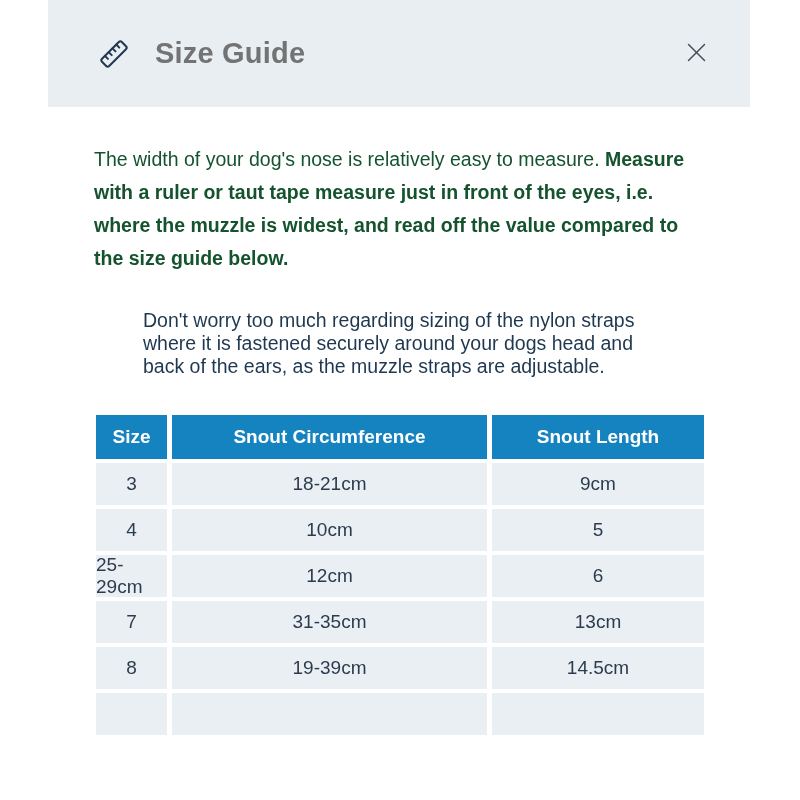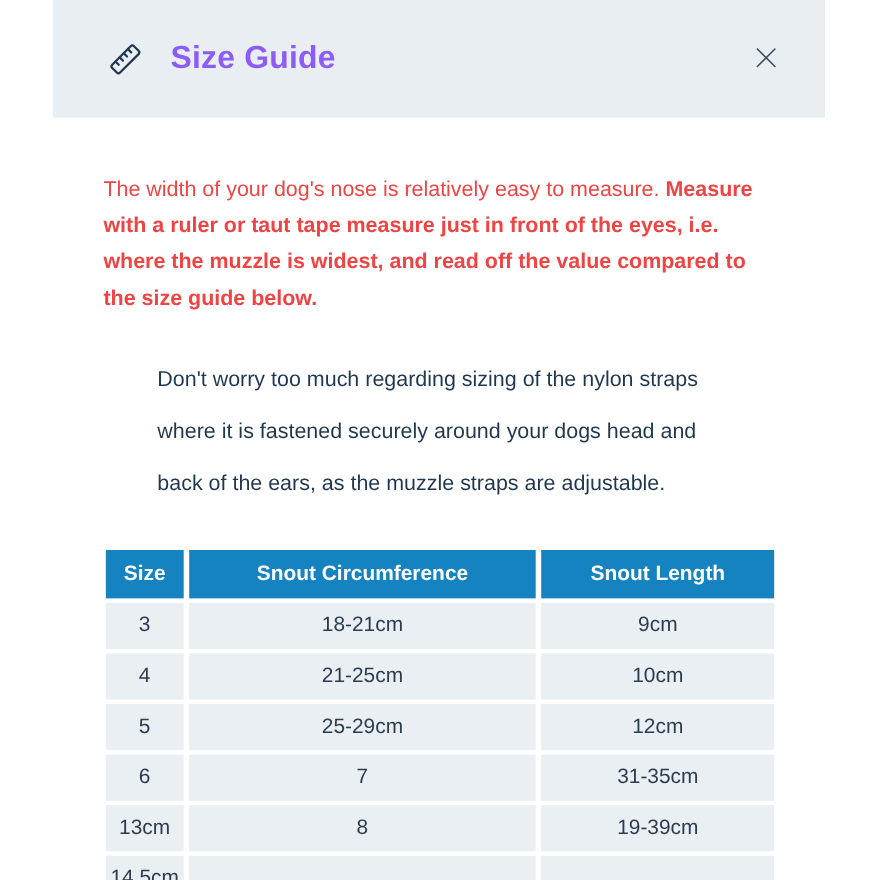--- a/index.html
+++ b/index.html
@@ -11,41 +11,41 @@
     overflow:hidden;
   }
   .modal-header {
     position:absolute; left:48px; top:0; width:702px; height:107px;
     background:#e9eef3;
     display:flex; align-items:center;
   }
   .icon-wrap { margin-left:50px; display:flex; align-items:center; }
   .modal-title {
     margin-left:25px;
-    font-size:29px; font-weight:600; color:#8b5cf6;
+    font-size:29px; font-weight:600; color:#737373;
     letter-spacing:0.2px;
   }
   .close-button {
     position:absolute; right:40px; top:38px;
     width:28px; height:28px;
     background:transparent; border:none; padding:0; cursor:pointer;
     display:flex; align-items:center; justify-content:center;
   }
   .content {
     position:absolute; left:0; top:107px; right:0; bottom:0;
     overflow:hidden;
   }
   .para-intro {
-    margin:49px 92px 0 94px;
-    font-size:19.5px; line-height:33px; color:#ef4444;
+    margin:36px 92px 0 94px;
+    font-size:19.5px; line-height:33px; color:#14532d;
   }
   .para-intro .bold { font-weight:700; }
   .para-note {
     margin:34px 152px 0 143px;
-    font-size:19.5px; line-height:47px; color:#1f3850;
+    font-size:19.5px; line-height:23px; color:#1f3850;
   }
   .table-wrap {
     margin:37px 16px 0 96px;
     width:608px; height:329px; overflow:hidden;
   }
   .size-grid {
     display:grid;
     grid-template-columns:71px 315px 212px;
     column-gap:5px; row-gap:4px;
     background:#ffffff;
@@ -98,21 +98,20 @@
 
       <div class="cell head">Size</div>
       <div class="cell head">Snout Circumference</div>
       <div class="cell head">Snout Length</div>
 
       <div class="cell">3</div>
       <div class="cell">18-21cm</div>
       <div class="cell">9cm</div>
 
       <div class="cell">4</div>
-      <div class="cell">21-25cm</div>
       <div class="cell">10cm</div>
 
       <div class="cell">5</div>
       <div class="cell">25-29cm</div>
       <div class="cell">12cm</div>
 
       <div class="cell">6</div>
 
       <div class="cell">7</div>
       <div class="cell">31-35cm</div>

